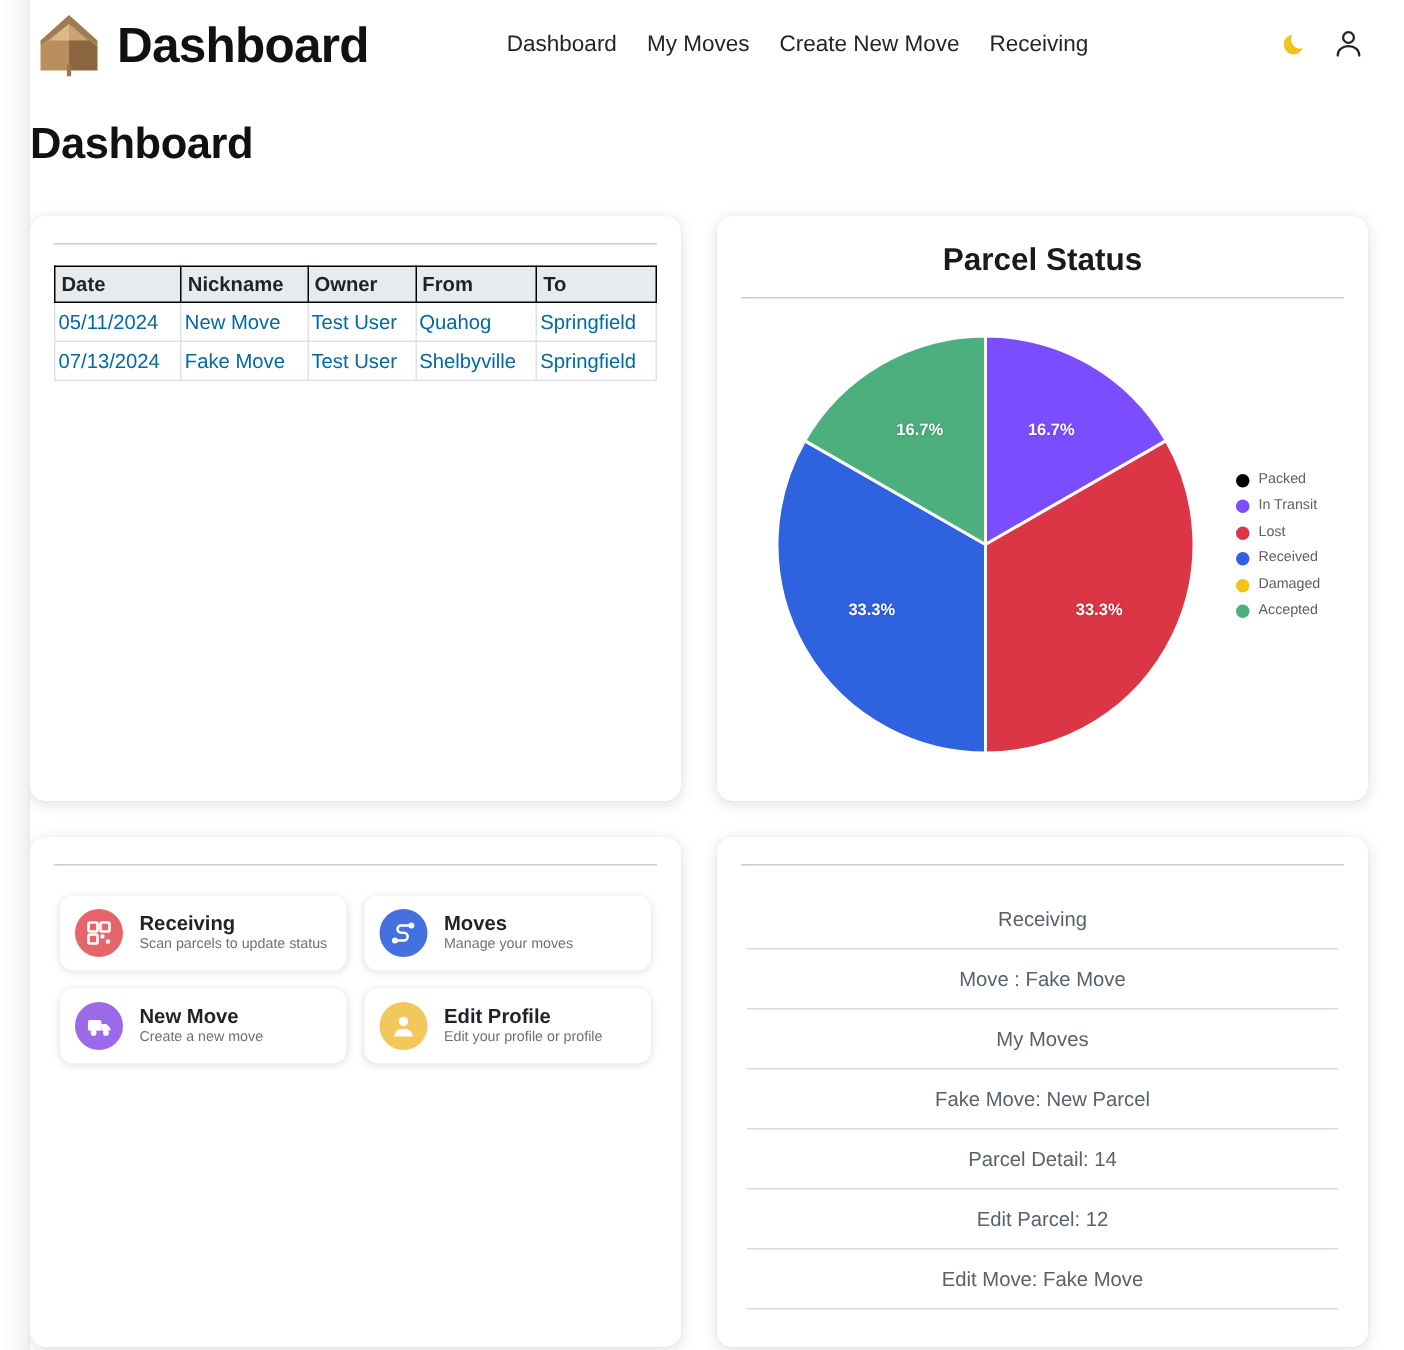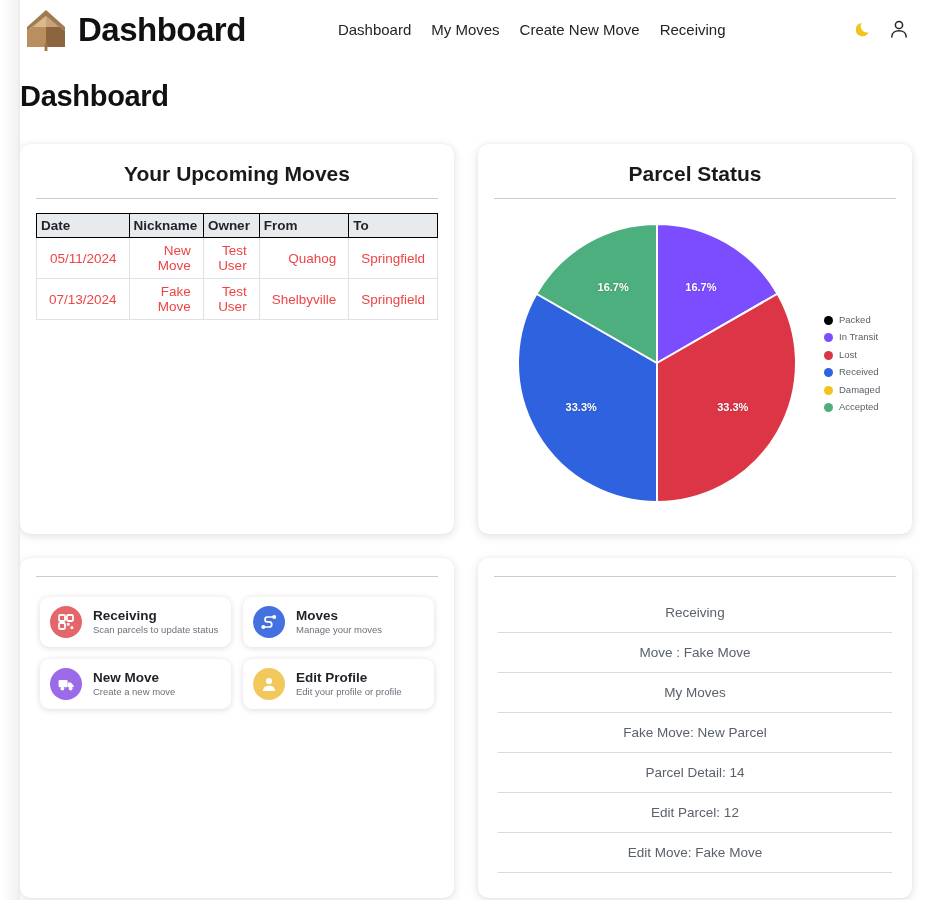--- a/index.html
+++ b/index.html
@@ -82,21 +82,21 @@
 
   
   table.moves { width: 100%; border-collapse: collapse; font-size: 13.5px; }
   table.moves th {
     background: #e8ebee;
     font-weight: bold; color: #1f2328;
     padding: 4px 4px; text-align: left;
     border: 1px solid #000000;
   }
   table.moves td {
-    padding: 5px 12px; text-align: right; color: #ef4444;
+    padding: 5px 2px; text-align: left; color: #0369a1;
     border: 1px solid #dee1e5;
   }
 
   
   .chart-area {
     position: relative; height: 300px;
     display: flex; align-items: center; justify-content: flex-start;
     padding-left: 22px;
   }
   .pie-wrap { position: relative; width: 282px; height: 282px; }
@@ -186,21 +186,20 @@
       </svg>
     </span>
   </div>
 </div>
 
 <h1 class="page-title">Dashboard</h1>
 
 <div class="grid">
 
   <section class="card card-tall">
-    <div class="card-title">Your Upcoming Moves</div>
     <div class="card-divider"></div>
     <table class="moves">
       <thead>
         <tr>
           <th>Date</th>
           <th>Nickname</th>
           <th>Owner</th>
           <th>From</th>
           <th>To</th>
         </tr>

